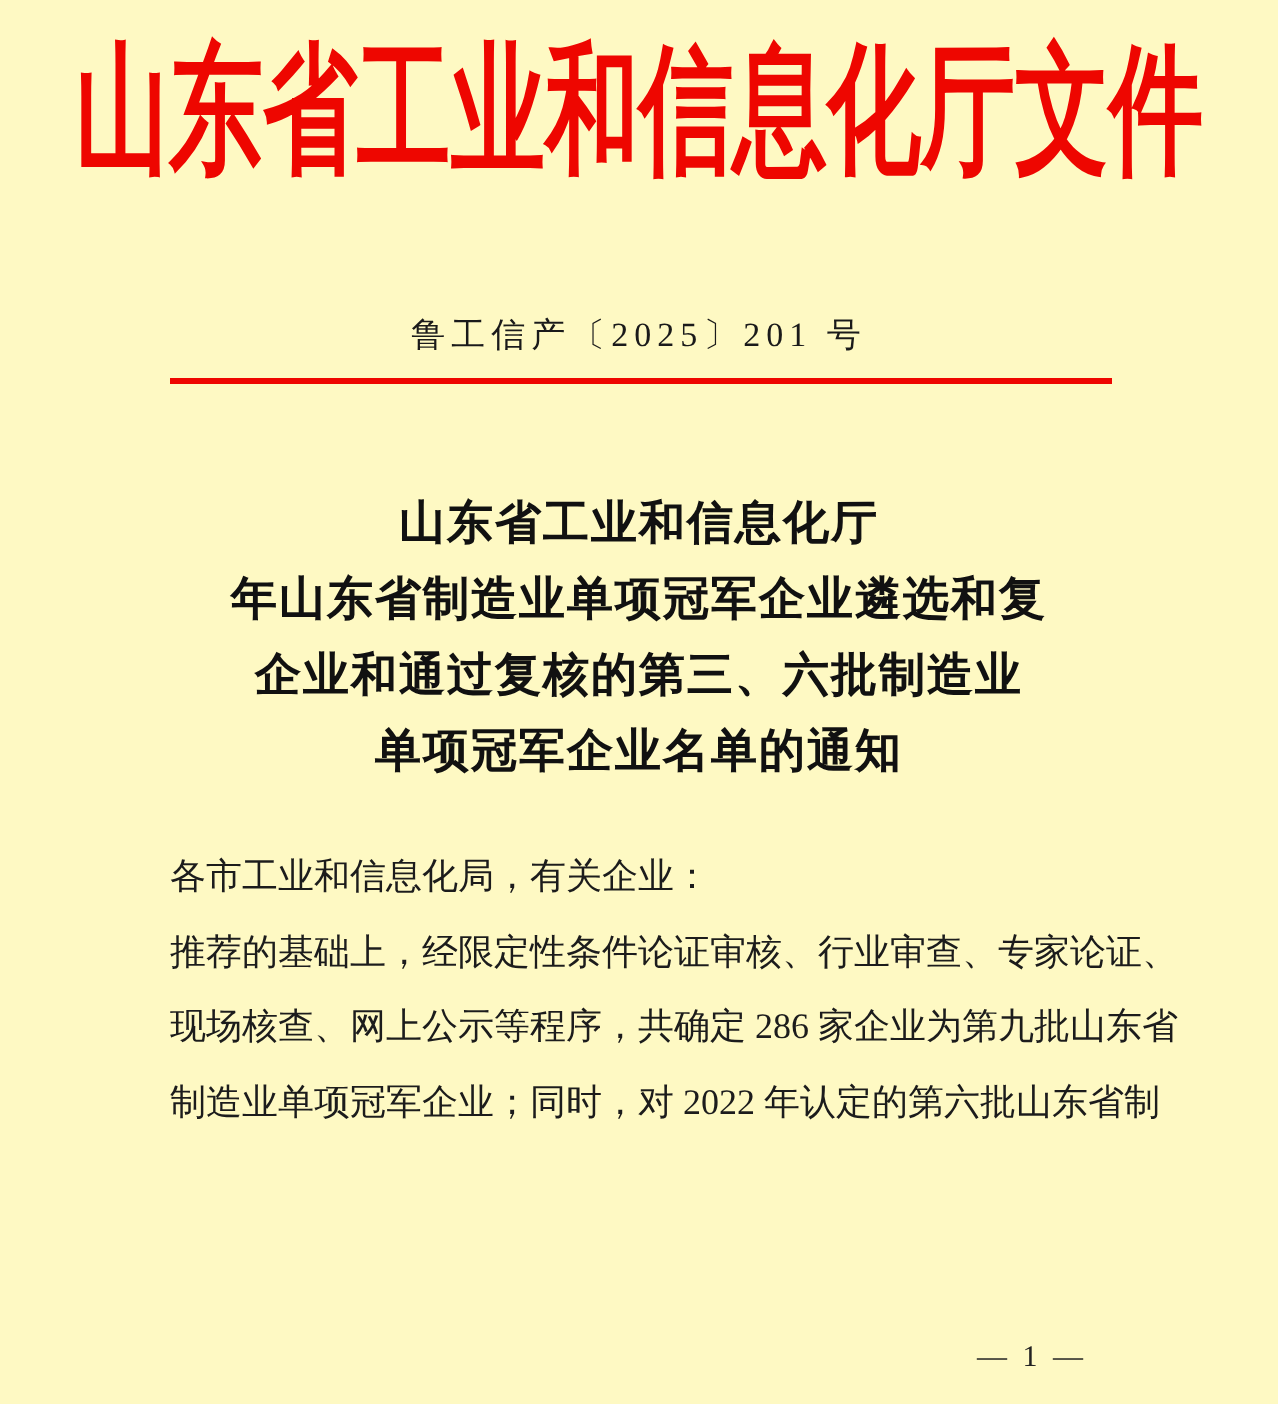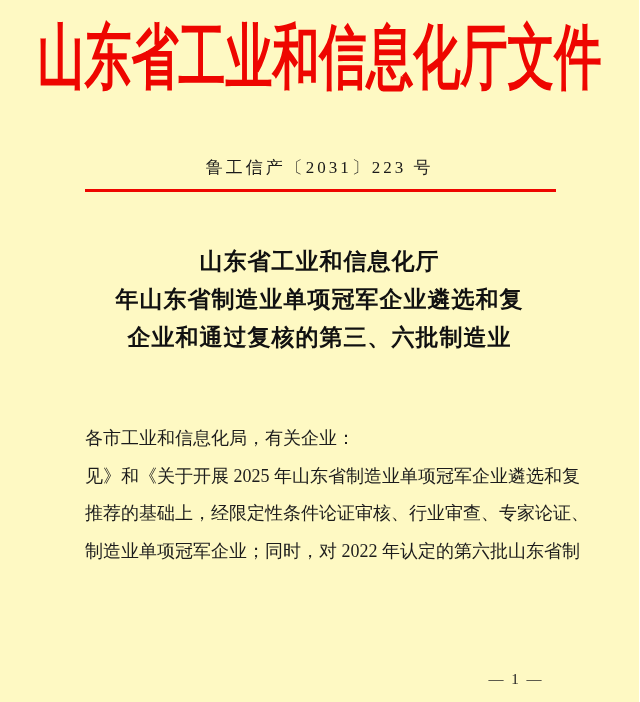--- a/index.html
+++ b/index.html
@@ -111,32 +111,33 @@
     font-family: "Liberation Serif", serif;
   }
 </style>
 </head>
 <body>
 
 <div class="page">
 
   <div class="masthead">山东省工业和信息化厅文件</div>
 
-  <div class="doc-number">鲁工信产〔2031〕223 号</div>
+  <div class="doc-number">鲁工信产〔2025〕201 号</div>
 
   <div class="red-line"></div>
 
   <div class="doc-title">
     <div>山东省工业和信息化厅</div>
     <div>年山东省制造业单项冠军企业遴选和复</div>
     <div>企业和通过复核的第三、六批制造业</div>
+    <div>单项冠军企业名单的通知</div>
   </div>
 
   <div class="body-block">
     <div class="body-line salutation">各市工业和信息化局，有关企业：</div>
-    <div class="body-line">见》和《关于开展 2025 年山东省制造业单项冠军企业遴选和复</div>
     <div class="body-line">推荐的基础上，经限定性条件论证审核、行业审查、专家论证、</div>
+    <div class="body-line">现场核查、网上公示等程序，共确定 286 家企业为第九批山东省</div>
     <div class="body-line">制造业单项冠军企业；同时，对 2022 年认定的第六批山东省制</div>
   </div>
 
   <div class="page-number">— 1 —</div>
 
 </div>
 
 </body></html>

